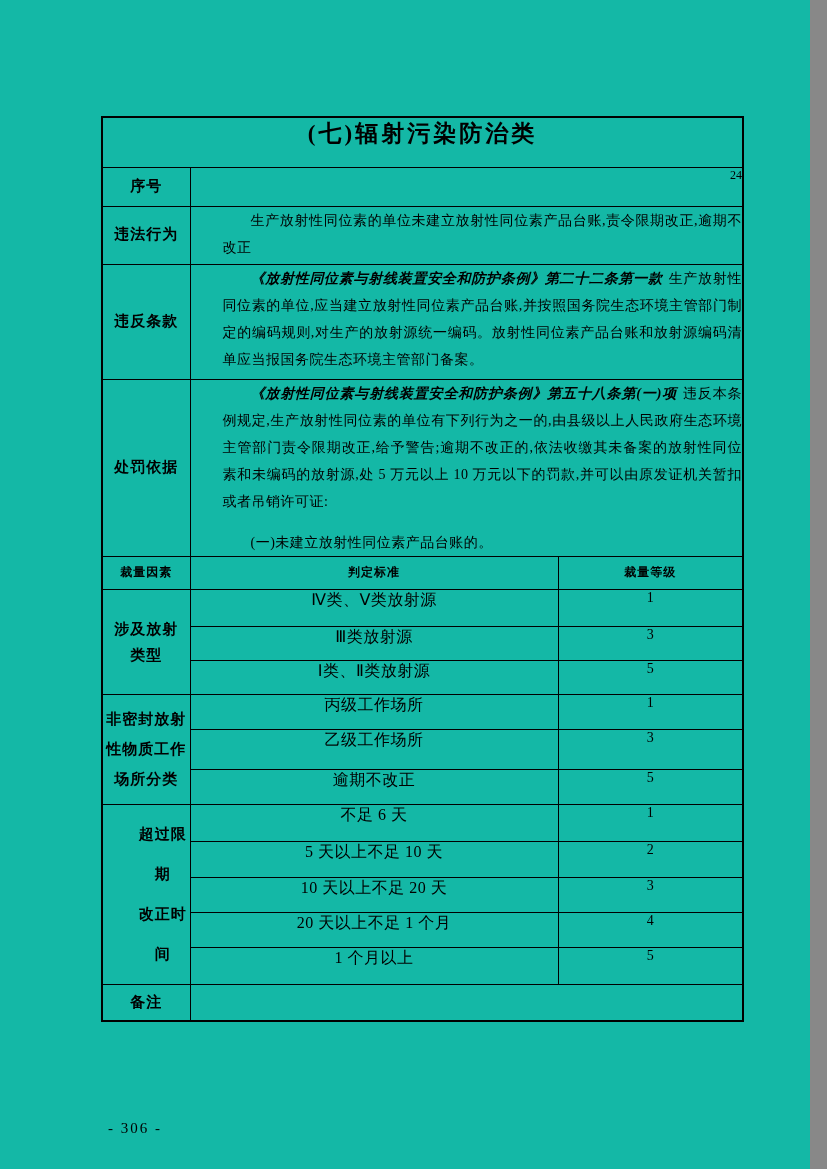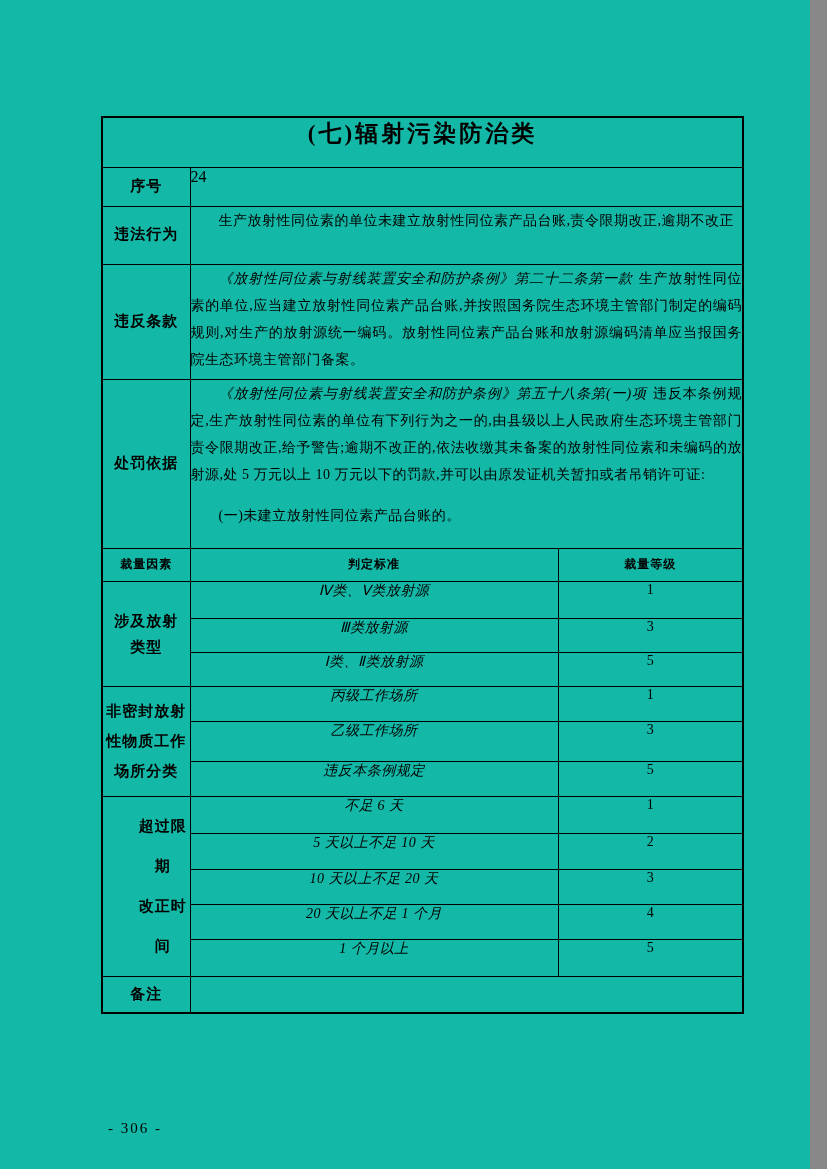--- a/index.html
+++ b/index.html
@@ -40,42 +40,43 @@
   td.label-cell.lh-a { line-height:26px; }
   td.label-cell.lh-b { line-height:30px; }
   td.label-cell.lh-c { line-height:40px;padding-left:33px; }
   
   td.content-cell {
     vertical-align:top;
     padding:6px 10px 4px 10px;
     font-size:14px;
   }
   td.serial-cell {
-    vertical-align:top; text-align:left;
-    padding-top:8px; font-size:16px;
+    vertical-align:top; text-align:right;
+    padding-top:8px; font-size:12px;
   }
   p.para {
     margin:0;
     text-indent:2em;
     line-height:27px;
     font-size:14px;
     letter-spacing:0.5px;
     text-align:justify;
+    padding-left:32px;
   }
   p.para.item { margin-top:14px; }
-  .reg-bold { font-weight:normal; font-style:italic; margin-right:6px; letter-spacing:0.5px; }
+  .reg-bold { font-weight:bold; font-style:italic; margin-right:6px; letter-spacing:0.5px; }
   
   td.head-cell {
     text-align:center; vertical-align:middle;
     font-weight:bold; font-size:12px; letter-spacing:1px;
   }
   
   td.std-cell {
     text-align:center; vertical-align:top;
-    padding-top:7px; font-size:14px; letter-spacing:0.5px;font-style:italic;
+    padding-top:7px; font-size:16px; letter-spacing:0.5px;
   }
   td.grade-cell {
     text-align:center; vertical-align:top;
     padding-top:5px; font-size:14px;
   }
   td.empty-cell { }
   .page-number {
     position:absolute; left:108px; top:1120px;
     font-size:15px; letter-spacing:2px;
     font-family:"Liberation Serif", serif;
@@ -151,21 +152,21 @@
 性物质工作
 场所分类</td>
       <td class="std-cell">丙级工作场所</td>
       <td class="grade-cell">1</td>
     </tr>
     <tr style="height:40px">
       <td class="std-cell">乙级工作场所</td>
       <td class="grade-cell">3</td>
     </tr>
     <tr style="height:35px">
-      <td class="std-cell">违反本条例规定</td>
+      <td class="std-cell">逾期不改正</td>
       <td class="grade-cell">5</td>
     </tr>
 
     <tr style="height:37px">
       <td class="label-cell lh-c" rowspan="5">超过限期
 改正时间</td>
       <td class="std-cell">不足 6 天</td>
       <td class="grade-cell">1</td>
     </tr>
     <tr style="height:36px">

